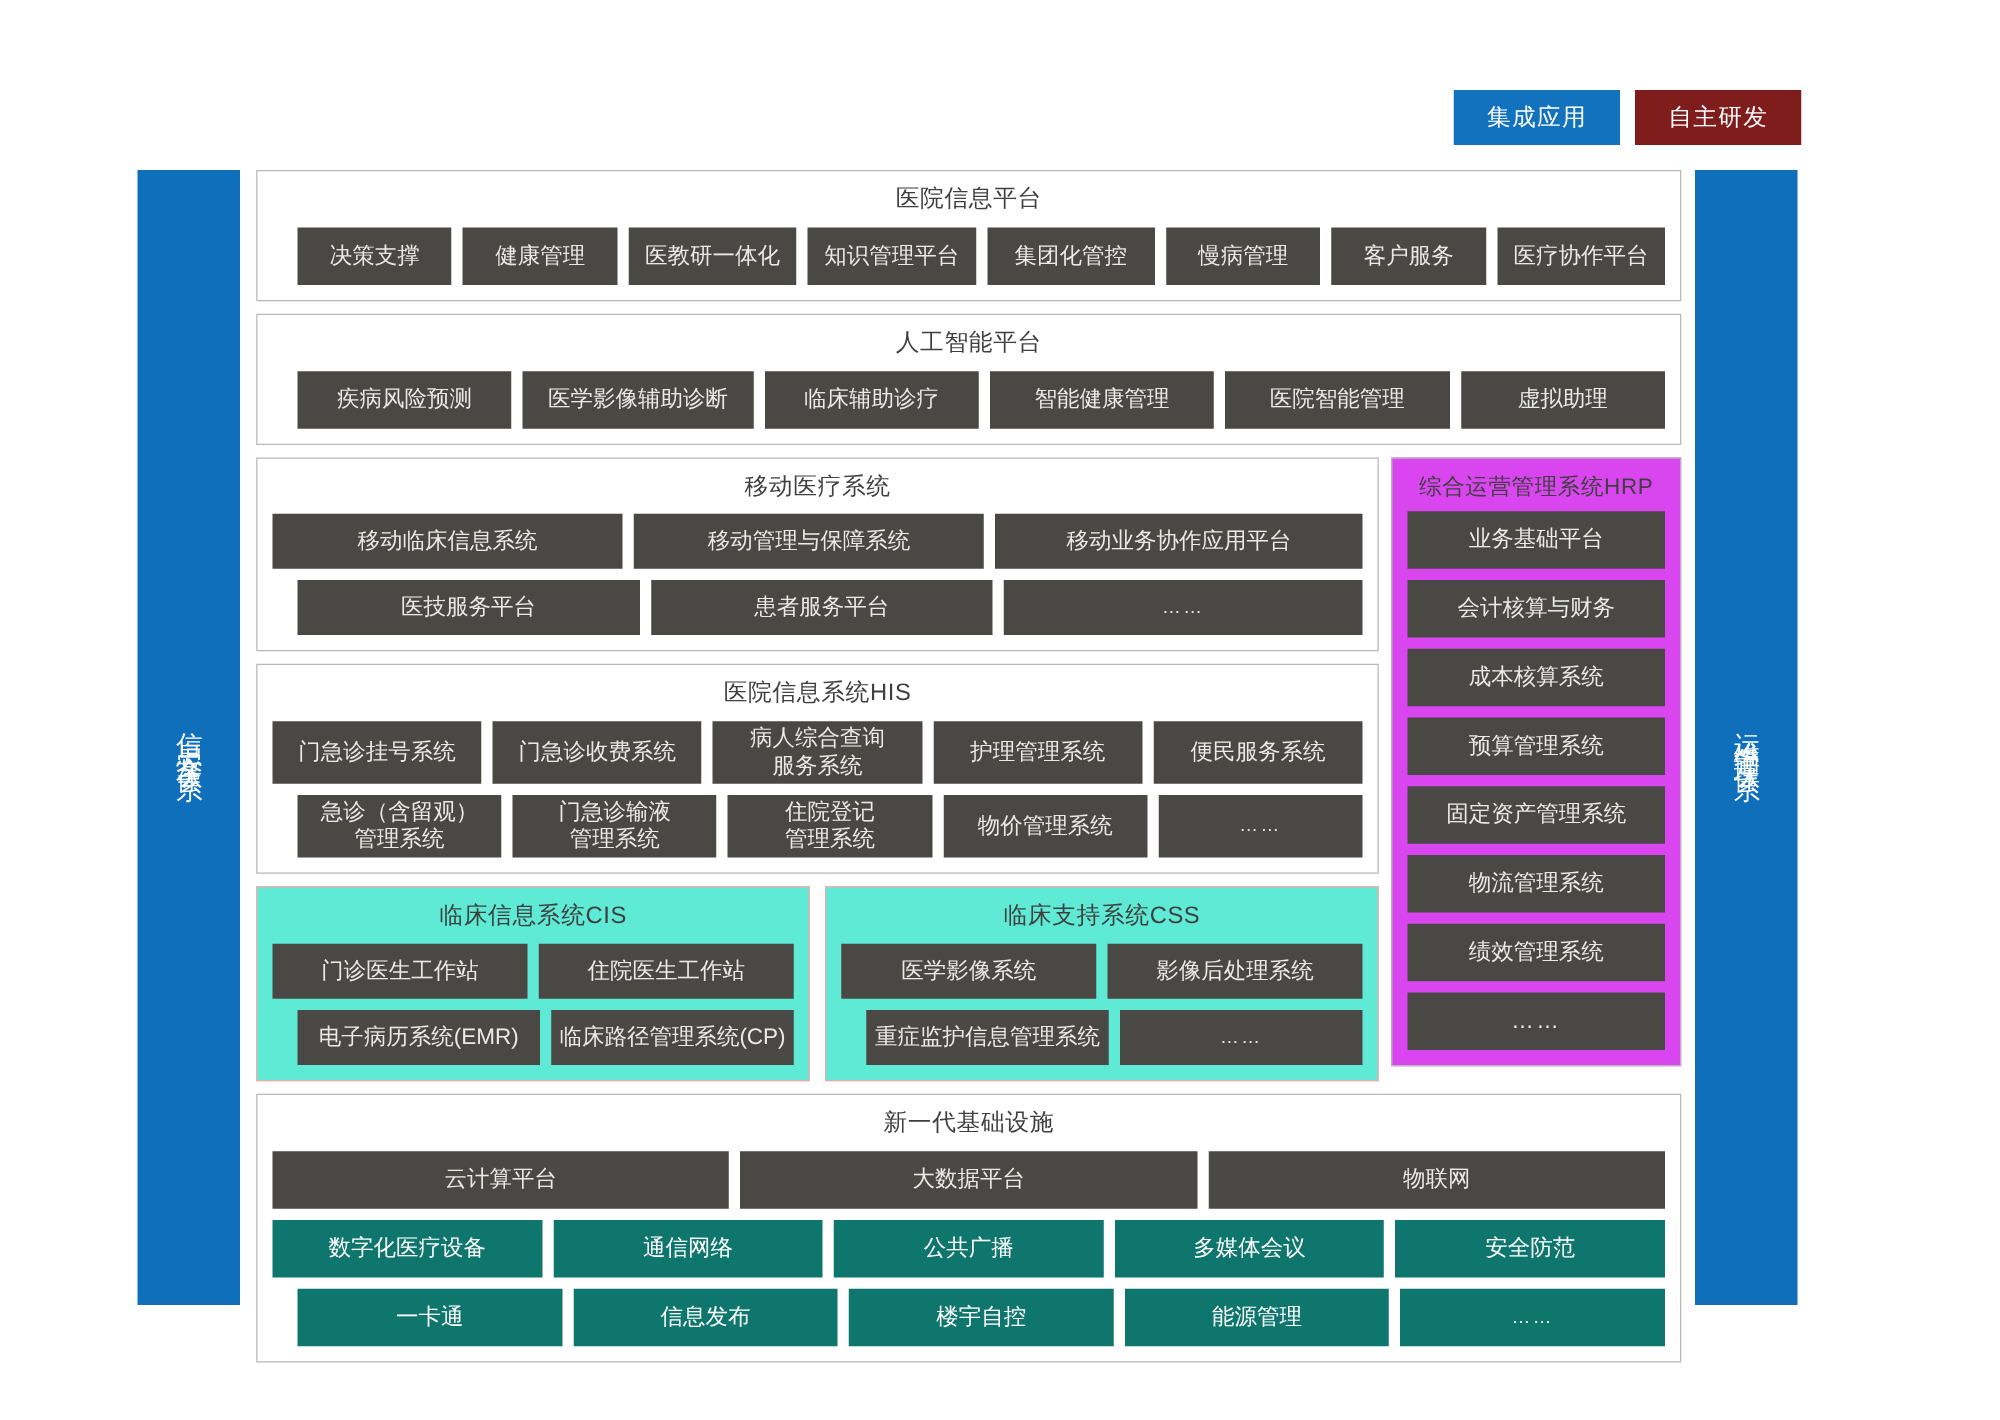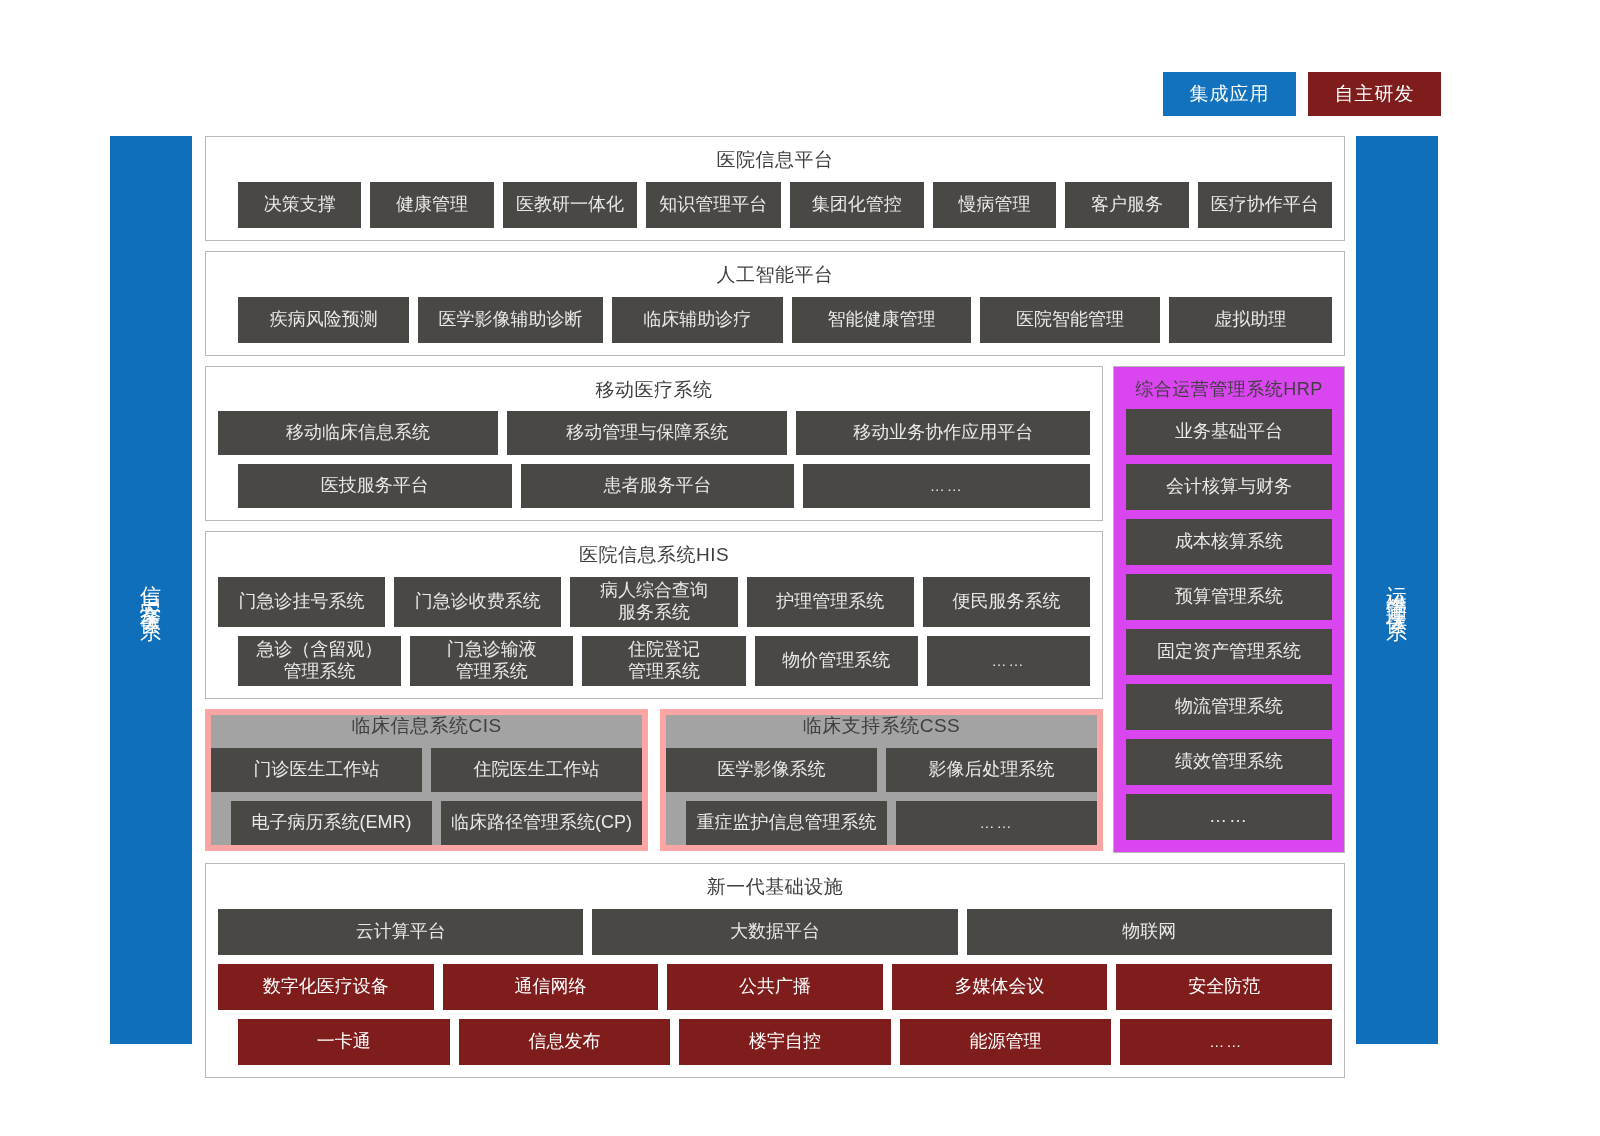--- a/index.html
+++ b/index.html
@@ -51,36 +51,36 @@
 
   .row { display: flex; gap: 9px; margin-bottom: 9px; }
   .row:last-child { margin-bottom: 0; margin-left: 20px; }
 
   .box {
     background: #4a4845; color: #e9e9e9;
     display: flex; align-items: center; justify-content: center; text-align: center;
     font-size: 18px; line-height: 1.22; padding: 4px 6px;
     white-space: pre-line;
   }
-  .box.blue { background: #7f1d1d; color: #ffffff; }
+  .box.blue { background: #0f766e; color: #ffffff; }
   .box.dots { font-size: 15px; letter-spacing: 2px; }
   .h46 { height: 46px; }
   .h50 { height: 50px; }
   .h44 { height: 44px; }
 
   
   .mid { display: flex; gap: 10px; align-items: flex-start; }
   .mid-left { width: 898px; }
   .hrp { width: 232px; border: 1px solid #b8b8b8; background: #d946ef; padding: 12px 12px; }
   .hrp .panel-title { font-size: 18px; margin-bottom: 9px; }
   .hrp .box { width: 100%; height: 46px; margin-bottom: 9px; font-size: 18px; }
   .hrp .box:last-child { margin-bottom: 0; }
 
   .subpanels { display: flex; gap: 12px; }
-  .subpanel { border: 6px solid #fca5a5; background: #a3a3a3; flex: 1; }
+  .subpanel { border: 1px solid #fca5a5; background: #5eead4; padding: 12px; flex: 1; }
 </style>
 </head>
 <body>
 
 <div class="page">
 
   <div class="legend">
     <div class="legend-chip blue">集成应用</div>
     <div class="legend-chip gray">自主研发</div>
   </div>

